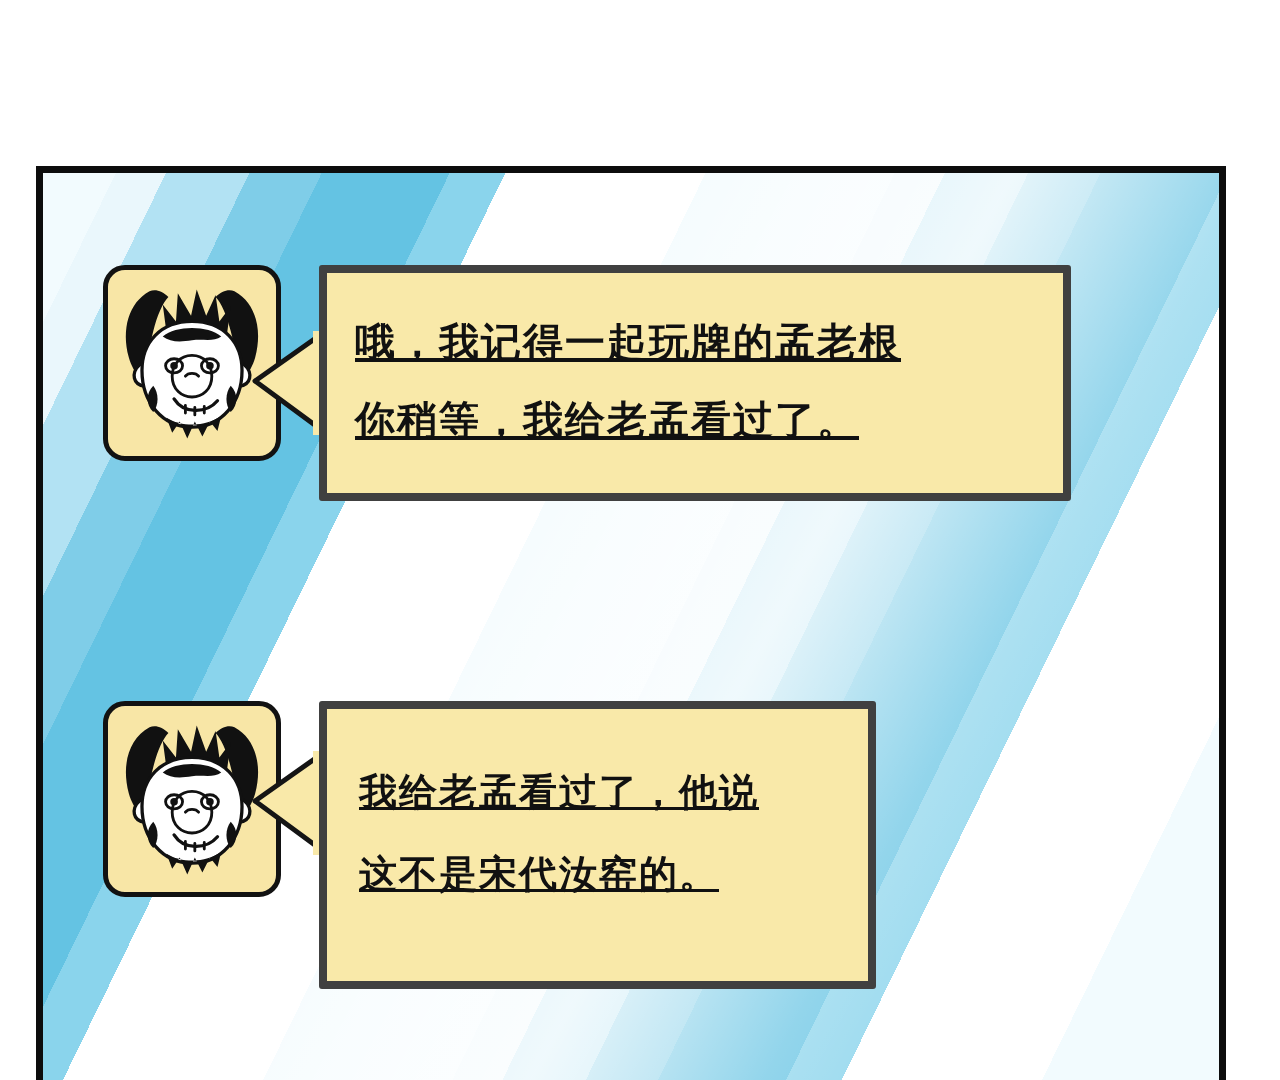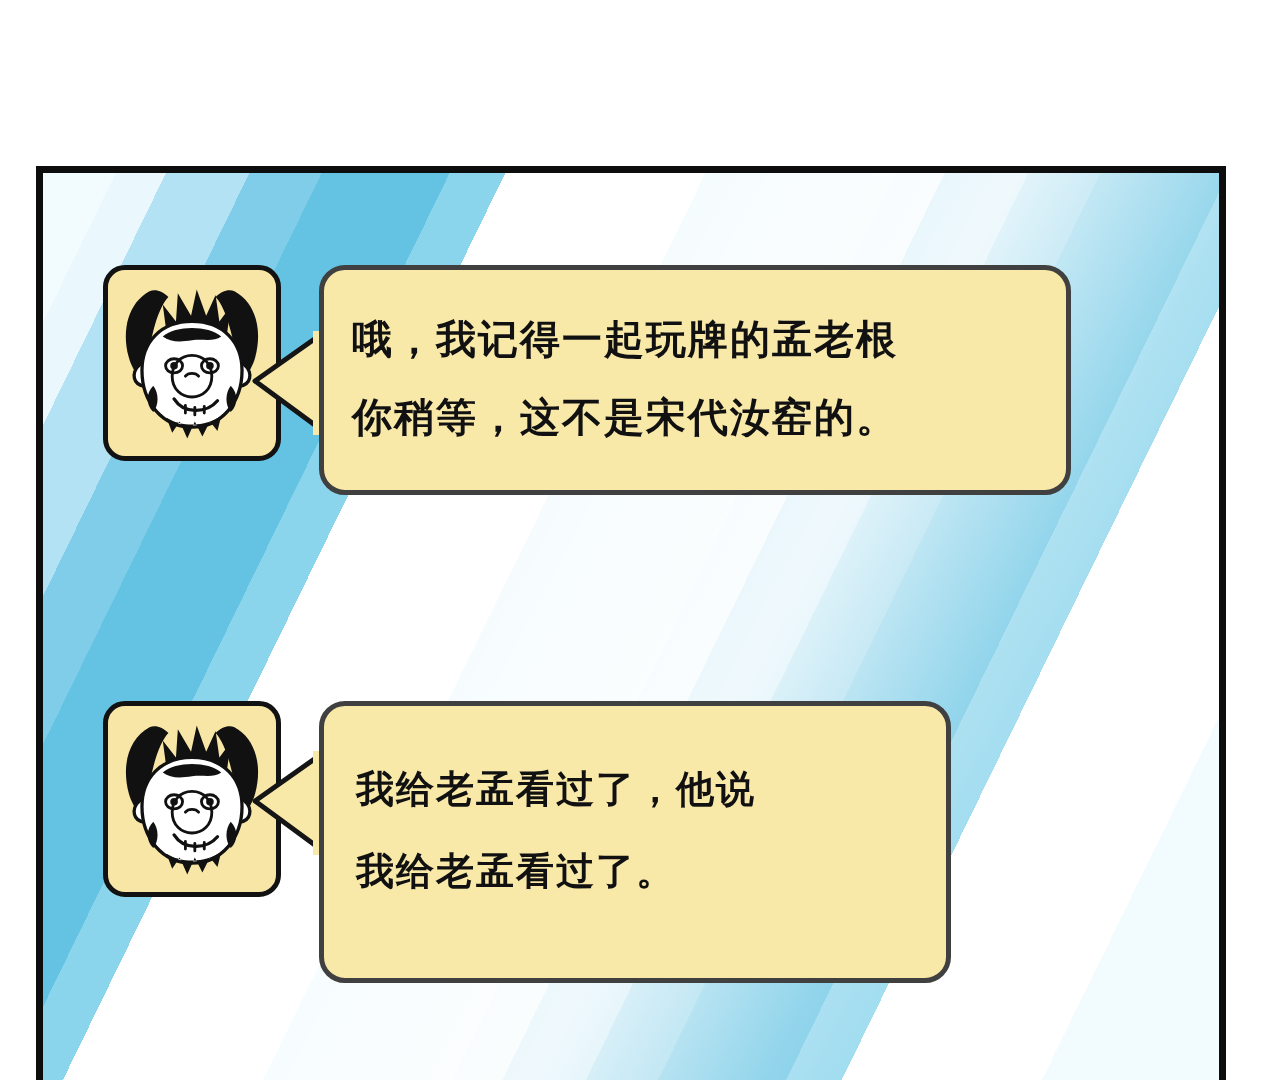--- a/index.html
+++ b/index.html
@@ -106,39 +106,40 @@
   .avatar svg { display: block; width: 100%; height: 100%; }
 
   
   .bubble-wrap {
     position: relative;
     flex: 0 0 auto;
   }
   .bubble {
     position: relative;
     background: #f9e9a9;
-    border: 5px solid #404040;
-    border-radius: 26px;
+    border: 8px solid #404040;
+    border-radius: 3px;
     box-sizing: border-box;
     color: #111111;
     font-weight: bold;
     letter-spacing: 2px;
+    text-decoration: underline;
   }
   .bubble .line {
     white-space: nowrap;
   }
 
   .bubble-1 {
     width: 752px;
     padding: 30px 26px 34px 28px;
     font-size: 40px;
     line-height: 78px;
   }
   .bubble-2 {
-    width: 632px;
+    width: 557px;
     padding: 42px 26px 66px 32px;
     font-size: 38px;
     line-height: 82px;
   }
 
   
   .tail {
     position: absolute;
     left: -68px;
     width: 72px;
@@ -200,21 +201,21 @@
 
         <div class="bubble-wrap">
           <div class="tail tail-1">
             <svg viewBox="0 0 72 104" xmlns="http://www.w3.org/2000/svg">
               <path d="M72 2 L4 50 L72 100 Z" fill="#f9e9a9" stroke="#151515" stroke-width="5" stroke-linejoin="round"></path>
               <rect x="62" y="0" width="16" height="104" fill="#f9e9a9"></rect>
             </svg>
           </div>
           <div class="bubble bubble-1">
             <div class="line">哦，我记得一起玩牌的孟老根</div>
-            <div class="line">你稍等，这不是宋代汝窑的。</div>
+            <div class="line">你稍等，我给老孟看过了。</div>
           </div>
         </div>
       </div>
 
       <div class="row row-2">
 
         <div class="avatar">
           <svg viewBox="0 0 178 196" xmlns="http://www.w3.org/2000/svg">
             <path d="M44 22 C22 34 14 62 22 92 C27 110 40 124 52 126 C44 106 42 84 48 64 C52 48 58 34 64 28 C58 22 50 19 44 22 Z" fill="#111111"></path>
             <path d="M134 22 C156 34 164 62 156 92 C151 110 138 124 126 126 C134 106 136 84 130 64 C126 48 120 34 114 28 C120 22 128 19 134 22 Z" fill="#111111"></path>
@@ -241,21 +242,21 @@
 
         <div class="bubble-wrap">
           <div class="tail tail-2">
             <svg viewBox="0 0 72 104" xmlns="http://www.w3.org/2000/svg">
               <path d="M72 2 L4 50 L72 100 Z" fill="#f9e9a9" stroke="#151515" stroke-width="5" stroke-linejoin="round"></path>
               <rect x="62" y="0" width="16" height="104" fill="#f9e9a9"></rect>
             </svg>
           </div>
           <div class="bubble bubble-2">
             <div class="line">我给老孟看过了，他说</div>
-            <div class="line">我给老孟看过了。</div>
+            <div class="line">这不是宋代汝窑的。</div>
           </div>
         </div>
       </div>
 
     </div>
   </div>
 
 </div>
 
 </body></html>

